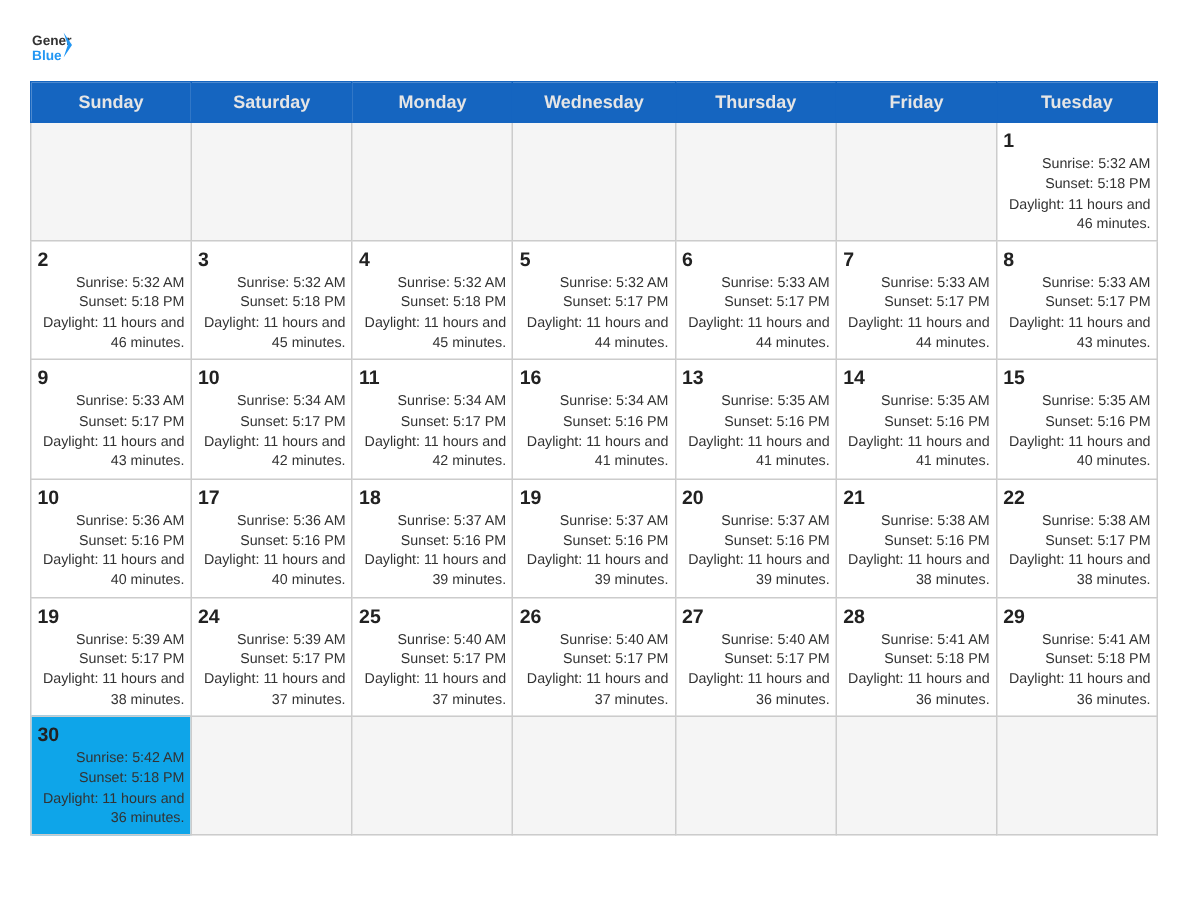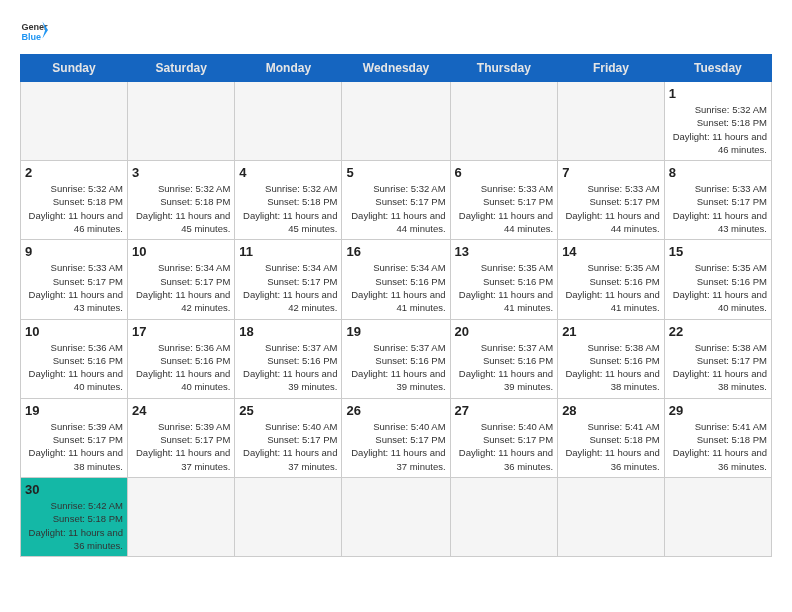--- a/index.html
+++ b/index.html
@@ -74,21 +74,21 @@
     .day-info {
       font-size: 9.5px;
       color: #333;
       line-height: 1.4;
       text-align: right;
     }
     .last-row td {
       background: #f0f0f0;
     }
     .last-row td.has-day {
-      background: #14b8a6;
+      background: #0ea5e9;
     }
   </style>
 </head>
 <body>
 
 <div class="header">
   <div class="logo">
     <svg class="logo-icon" viewBox="0 0 40 40">
       <text x="2" y="20" font-size="13" font-family="Arial" font-weight="bold" fill="#333">General</text>
       <text x="2" y="34" font-size="13" font-family="Arial" font-weight="bold" fill="#2196f3">Blue</text>

